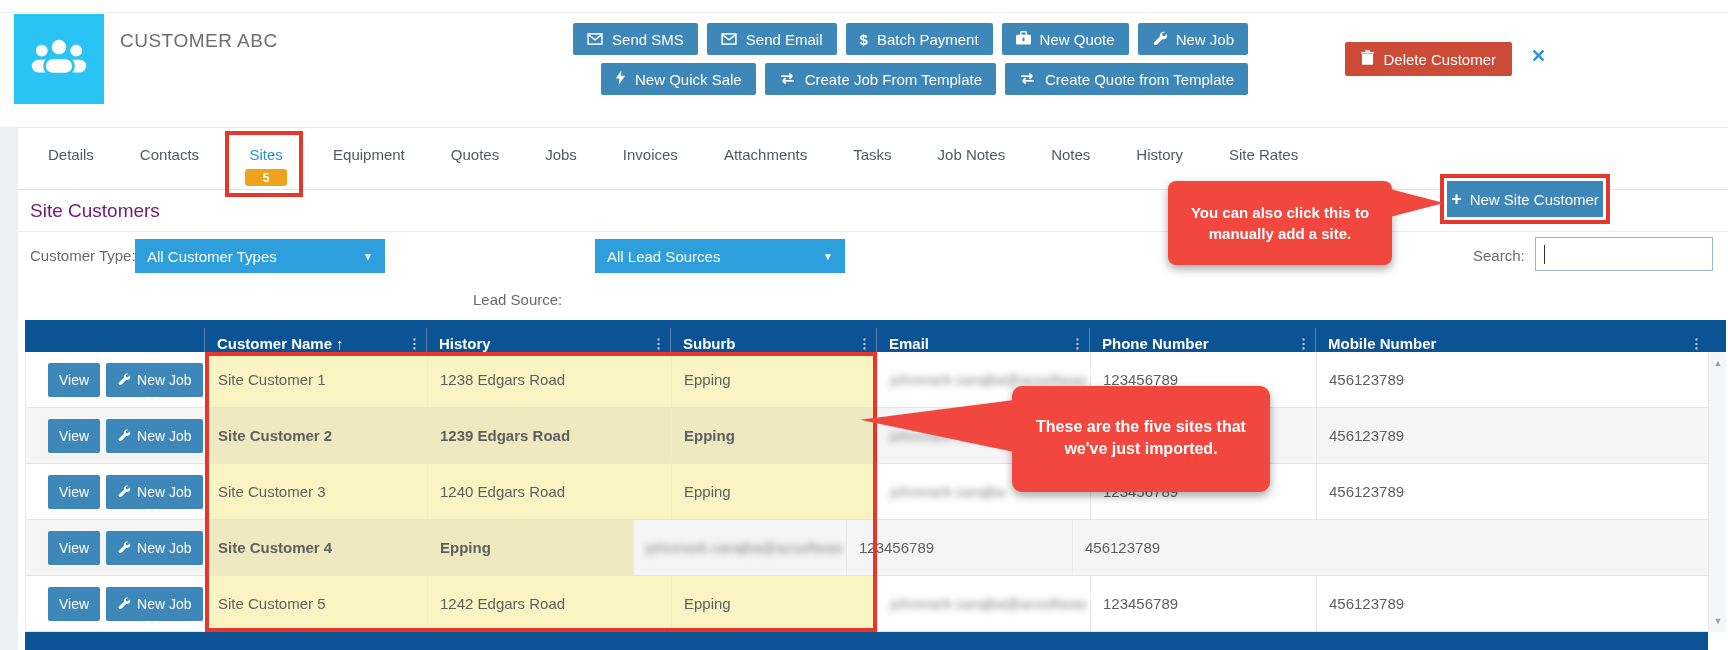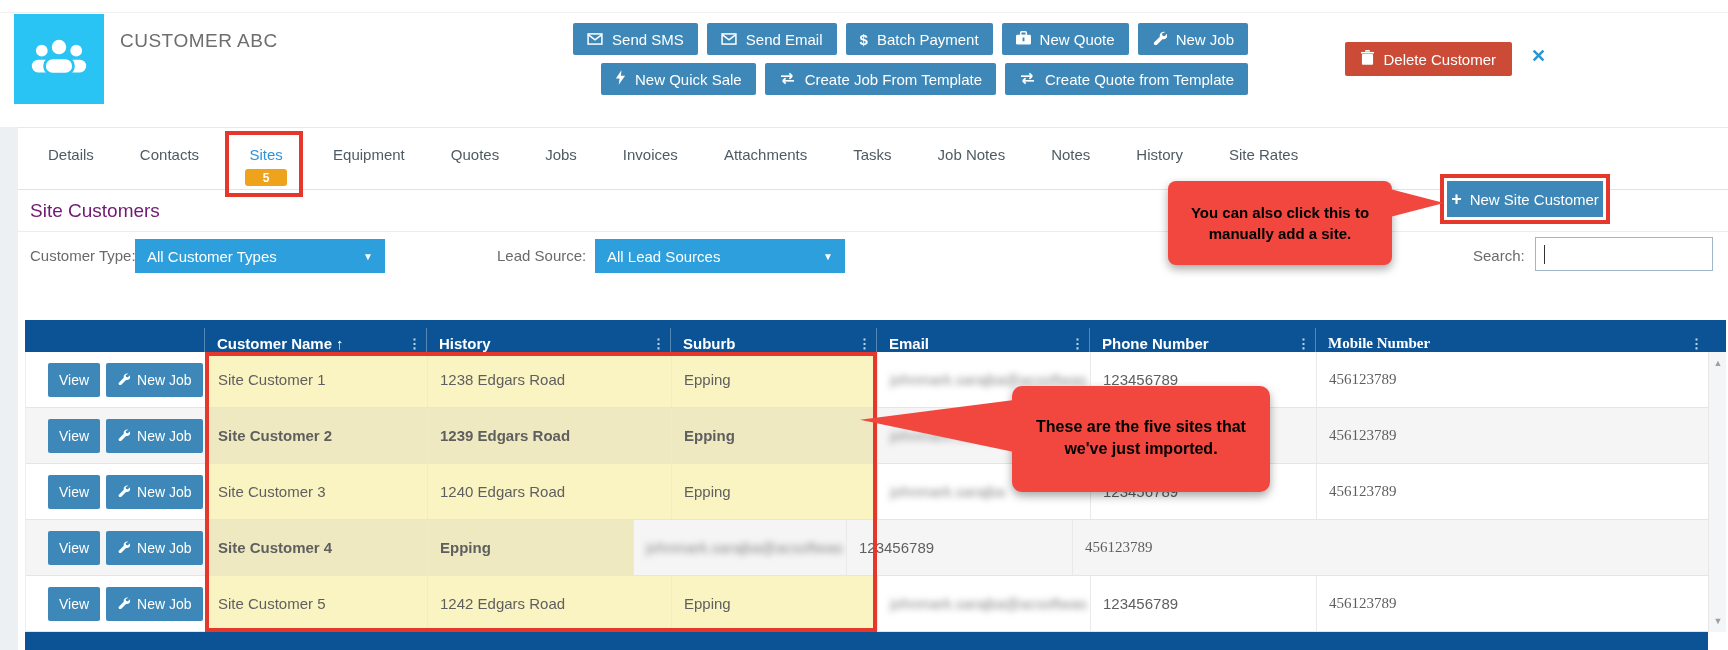--- a/index.html
+++ b/index.html
@@ -58,41 +58,41 @@
     padding-left:12px; border-right:1px solid rgba(255,255,255,.3); cursor:pointer;margin-top:8px; }
   .hc .menu { position:absolute; right:5px; top:0; font-size:13px; color:rgba(255,255,255,.75); cursor:pointer; }
   .hc .sort { font-weight:normal; margin-left:4px; }
   .hspacer { flex:1; border-right:none; }
   .grow { display:flex; height:56px; border-bottom:1px solid #e5e5e5; background:#fff; border-left:1px solid #eee; }
   .grow.alt { background:#f5f5f6; }
   .cell { font-size:15px; color:#5f5f5f; line-height:55px; padding-left:12px;
     border-right:1px solid #e9e9e9; overflow:hidden; white-space:nowrap; }
   .c-act { width:180px; display:flex; align-items:center; gap:6px; padding-left:22px; }
   .c-name { width:222px; } .c-addr { width:244px; } .c-sub { width:206px; }
-  .c-mail { width:213px; } .c-ph { width:226px; } .c-mob { width:392px; border-right:none;font-family:Liberation Serif, serif; }
+  .c-mail { width:213px; } .c-ph { width:226px; } .c-mob { width:392px; border-right:none; }
   .hl { background:#faf4c3; }
   .alt .hl { background:#efe9c1;font-weight:bold; }
   .rbtn { height:34px; padding:0 11px; background:#3d88b8; color:#ffffff; font-size:14px;
     border:none; border-radius:2px; cursor:pointer; display:flex; align-items:center; gap:7px; white-space:nowrap; }
   .blur { filter:blur(3px); color:#8a8a8a; }
   .esuf { color:#9a9a9a; }
   .scrollbar { position:absolute; right:0; top:32px; width:18px; height:280px; background:#f4f5f6;
     border-left:1px solid #e8e8e8; }
   .sarr { position:absolute; left:0; width:18px; text-align:center; font-size:9px; color:#9aa0a6; cursor:pointer; }
   .footer-bar { position:absolute; left:25px; top:632px; width:1683px; height:18px; background:#0b5394; }
 
   
   .cells-redbox { position:absolute; left:205px; top:352px; width:672px; height:280px;
     border:4px solid #e5372b; pointer-events:none; z-index:5; }
   .newsite-redbox { position:absolute; left:1440px; top:174px; width:170px; height:50px;
     border:4px solid #e5372b; z-index:4; padding:3px; background:#fff; }
   .newsite-btn { width:100%; height:100%; background:#3d88b8; color:#fff; font-size:15px; border:none;
     display:flex; align-items:center; justify-content:center; gap:8px; cursor:pointer; }
   .newsite-btn .plus { font-size:18px; font-weight:bold; }
-  .callout { position:absolute; background:#f2473f; color:#000000; font-weight:bold; text-align:center;
+  .callout { position:absolute; background:#f2473f; color:#ffffff; font-weight:bold; text-align:center;
     z-index:6; box-shadow:0 4px 10px rgba(0,0,0,.35); display:flex; flex-direction:column;
     align-items:center; justify-content:center; }
   .co1 { left:1168px; top:181px; width:224px; height:84px; border-radius:8px; font-size:15px; line-height:21px; }
   .co1-tail { position:absolute; left:1390px; top:189px; width:0; height:0; z-index:6;
     border-top:14px solid transparent; border-bottom:14px solid transparent; border-left:54px solid #f2473f; }
   .co2 { left:1012px; top:386px; width:258px; height:106px; border-radius:10px; font-size:16px;
     line-height:22px; padding-top:30px; justify-content:flex-start; }
   .co2-tail { position:absolute; left:860px; top:400px; width:154px; height:52px; background:#f2473f;
     z-index:6; clip-path:polygon(0 38%, 100% 0, 100% 100%); }
 </style>
@@ -217,21 +217,21 @@
   <div class="section-hd">
     <span class="section-title">Site Customers</span>
   </div>
 
   <div class="filters">
     <span class="flabel" style="left:12px;">Customer Type:</span>
     <div class="dd" style="left:117px;">
       <span>All Customer Types</span>
       <span class="car">▼</span>
     </div>
-    <span class="flabel" style="left:479px;">Lead Source:</span>
+    <span class="flabel" style="left:455px;margin-top:44px;">Lead Source:</span>
     <div class="dd" style="left:577px;">
       <span>All Lead Sources</span>
       <span class="car">▼</span>
     </div>
     <span class="flabel" style="left:1455px;">Search:</span>
     <div class="search-input">
       <div class="caret"></div>
     </div>
   </div>
 

